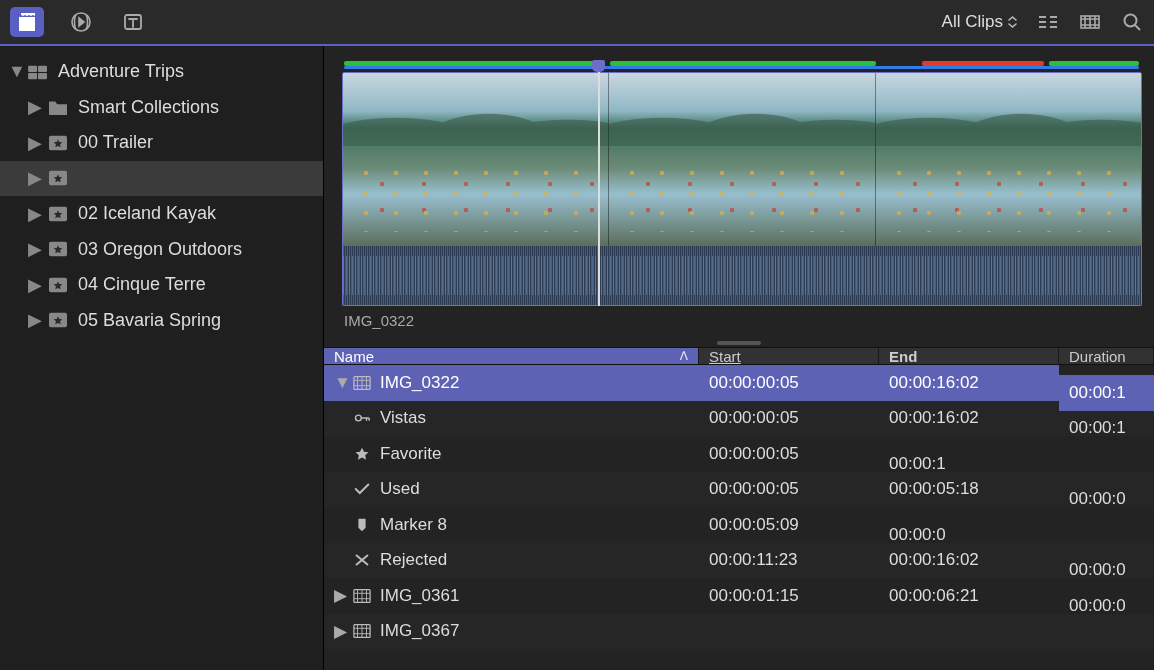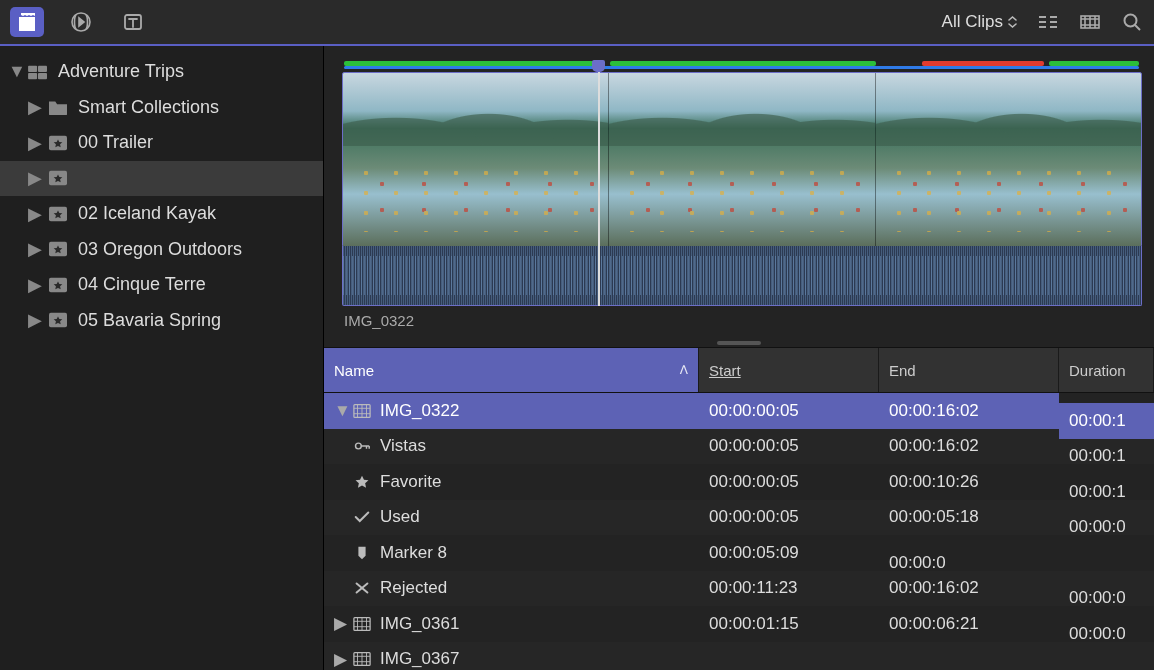--- a/index.html
+++ b/index.html
@@ -43,25 +43,25 @@
 .playhead { position:absolute; top:0; bottom:0; width:1.5px; background:#ddd; left:32%; z-index:3;}
 .playhead::before{content:""; position:absolute; top:-12px; left:-6px; width:13px; height:12px; background:#6c6ec8; border-radius:2px 2px 5px 5px;}
 .clip-label { font-size: 15px; color: #aaa; padding: 6px 0 6px 2px; }
 
 
 .splitter { height: 8px; background: #232323; position: relative; }
 .splitter::after { content:""; position:absolute; left:50%; transform:translateX(-50%); top:2px; width:44px; height:4px; background:#555; border-radius:2px; }
 
 
 .list { flex: 1; overflow: hidden; }
-.list-header { display: flex; height: 46px; background: #323232; font-size: 15px; color: #ccc; border-top: 1px solid #111; border-bottom: 1px solid #111; justify-content: center; }
+.list-header { display: flex; height: 18px; background: #323232; font-size: 15px; color: #ccc; border-top: 1px solid #111; border-bottom: 1px solid #111; justify-content: center; }
 .col { display: flex; align-items: center; padding: 0 10px; border-right: 1px solid #1a1a1a; }
 .col.name { width: 375px; background: #5d62b5; color: #fff; justify-content: space-between; }
 .col.start { width: 180px; text-decoration: underline; }
-.col.end { width: 180px; }
+.col.end { width: 180px; font-weight: bold; }
 .col.dur { flex: 1; }
 .sort-caret { font-size: 12px; opacity: .85; }
 
 .list-body { }
 .row { display: flex; height: 35.5px; font-size: 17px; color: #ddd; align-items: center; }
 .row.alt { background: #262626; }
 .row .cell { padding: 0 10px; border-right: 1px solid rgba(0,0,0,.0); display:flex; align-items:center; height:100%; }
 .row .cell.name { width: 375px; }
 .row .cell.start { width: 180px; text-align: center; }
 .row .cell.end { width: 180px; }
@@ -296,21 +296,20 @@
             <div class="cell name indent-2">
               <span class="disclosure"></span>
               <span class="row-icon">
                 <svg viewBox="0 0 20 16" fill="#bbb">
                   <path d="M10 1l2.2 4.5 5 .5-3.7 3.4 1 4.9L10 11.9 5.5 14.3l1-4.9L2.8 6l5-.5z"></path>
                 </svg>
               </span>
               <span>Favorite</span>
             </div>
             <div class="cell start">00:00:00:05</div>
-            <div class="cell end">00:00:10:26</div>
             <div class="cell dur">00:00:1</div>
           </div>
           <div class="row alt">
             <div class="cell name indent-2">
               <span class="disclosure"></span>
               <span class="row-icon">
                 <svg viewBox="0 0 20 16" fill="none" stroke="#bbb" stroke-width="2.2" stroke-linecap="round">
                   <path d="M3 8l4.5 4.5L17 3"></path>
                 </svg>
               </span>

